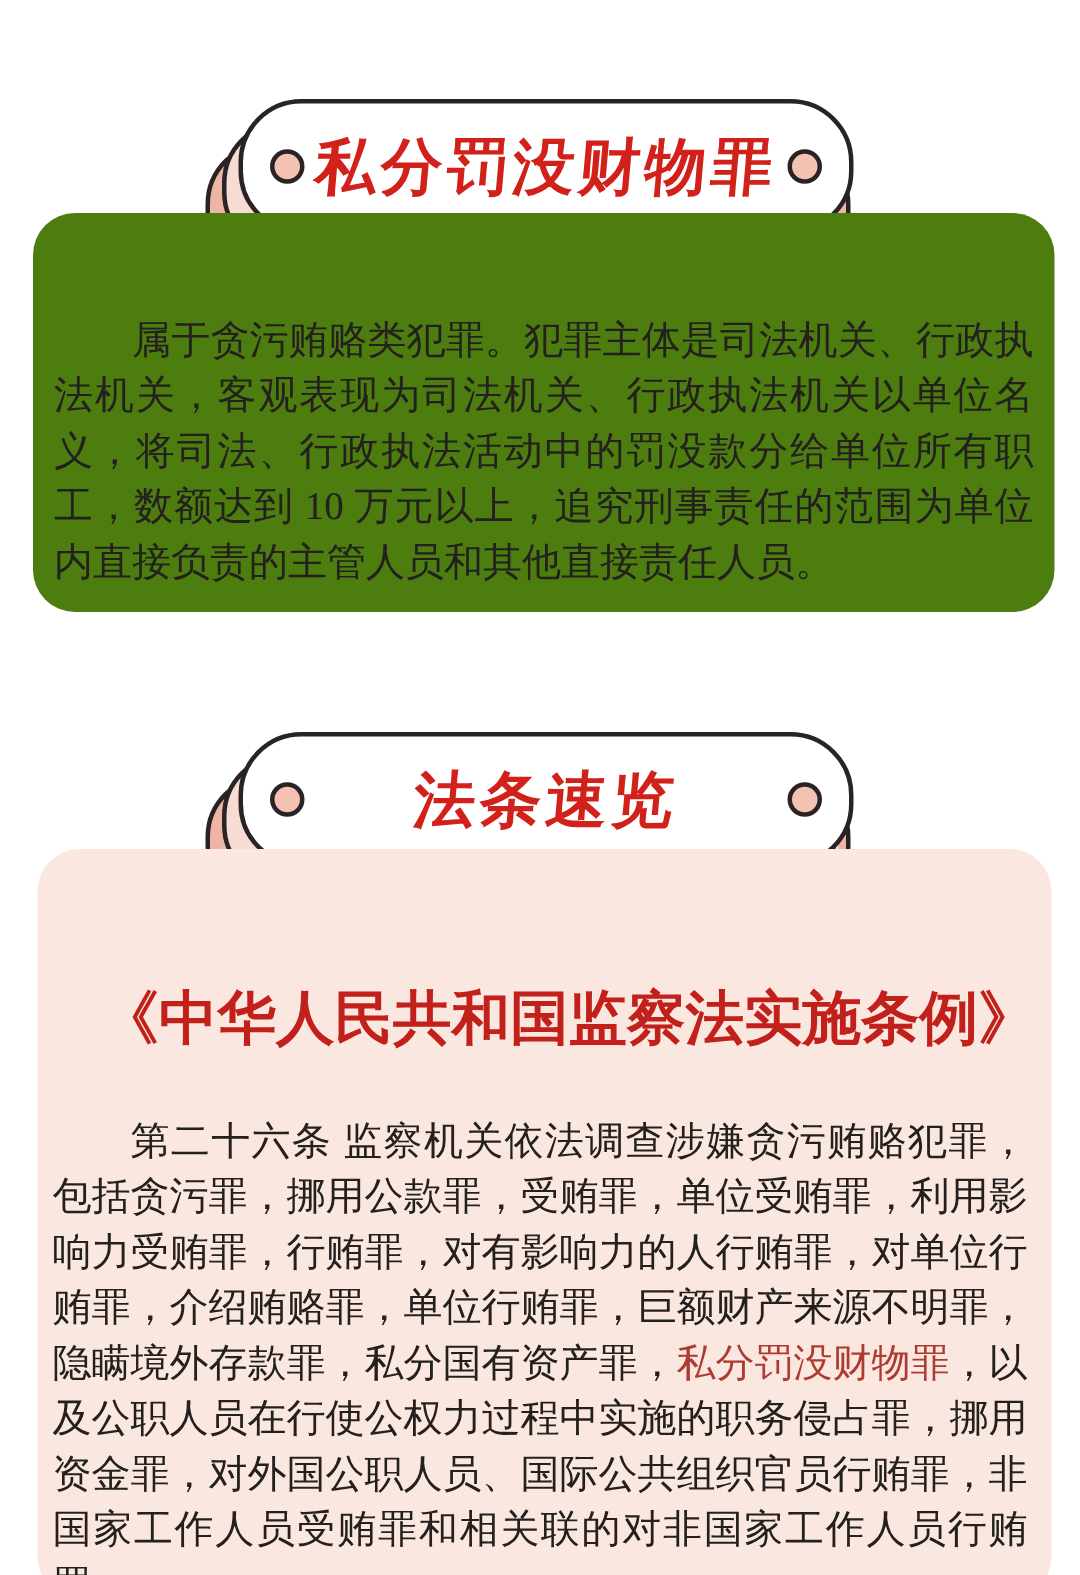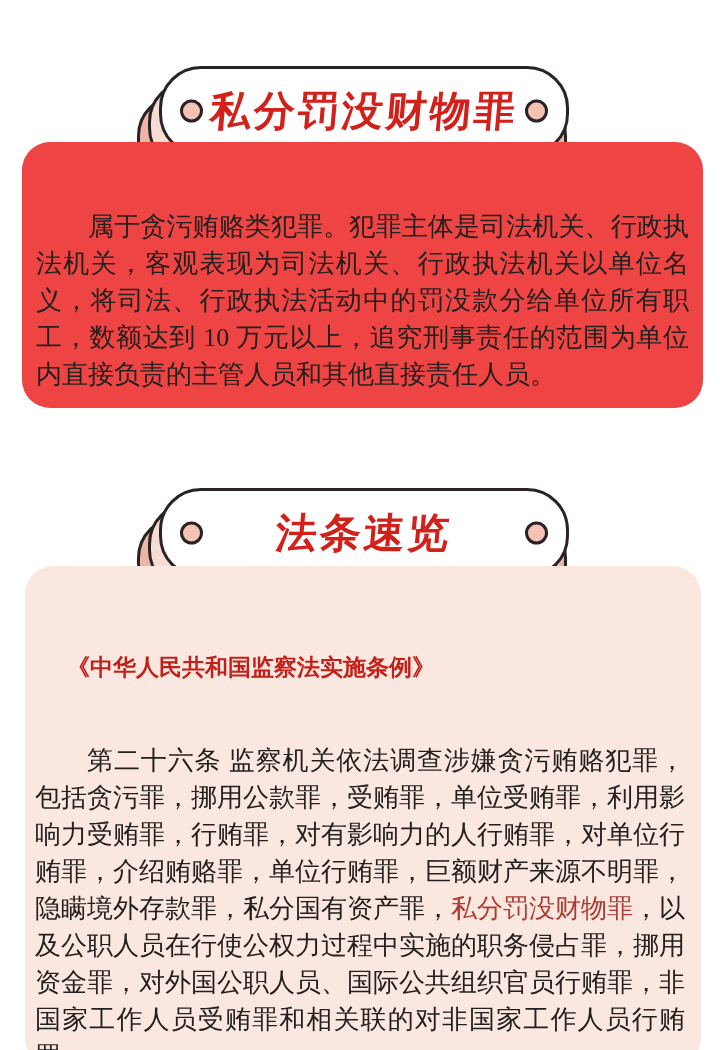--- a/index.html
+++ b/index.html
@@ -36,35 +36,35 @@
   .rivet-left  { left:18px; }
   .rivet-right { right:18px; }
   .banner-title {
     font-family:"Liberation Sans","DejaVu Sans",sans-serif;
     font-weight:900; font-size:41px; letter-spacing:3px;
     color:#d2201a; transform:skewX(-5deg); white-space:nowrap;
   }
 
   
   .panel { position:absolute; border-radius:28px; }
-  .panel-blue { left:22px; top:142px; width:681px; height:266px; background:#ef4444; }
+  .panel-blue { left:22px; top:142px; width:681px; height:266px; background:#4d7c0f; }
   .panel-pink { left:25px; top:566px; width:676px; height:500px; background:#fae8e0; }
 
   .body-text {
     position:absolute; margin:0;
     font-size:26px; line-height:37px; color:#23201e;
     text-align:justify; text-indent:2em;
   }
   .p-crime { left:14px; right:14px; top:66px; }
   .p-law   { left:10px; right:16px; top:176px; }
 
   .law-title {
     position:absolute; left:42px; top:86px; margin:0;
     font-family:"Liberation Sans","DejaVu Sans",sans-serif;
-    font-size:23px; font-weight:bold; color:#c2201a; white-space:nowrap;
+    font-size:39px; font-weight:bold; color:#c2201a; white-space:nowrap;
   }
   .hl { color:#ae3b31; }
 </style>
 </head>
 <body>
 
 <div class="page">
 
   <div class="banner banner-1">
     <div class="layer layer-bottom"></div>

